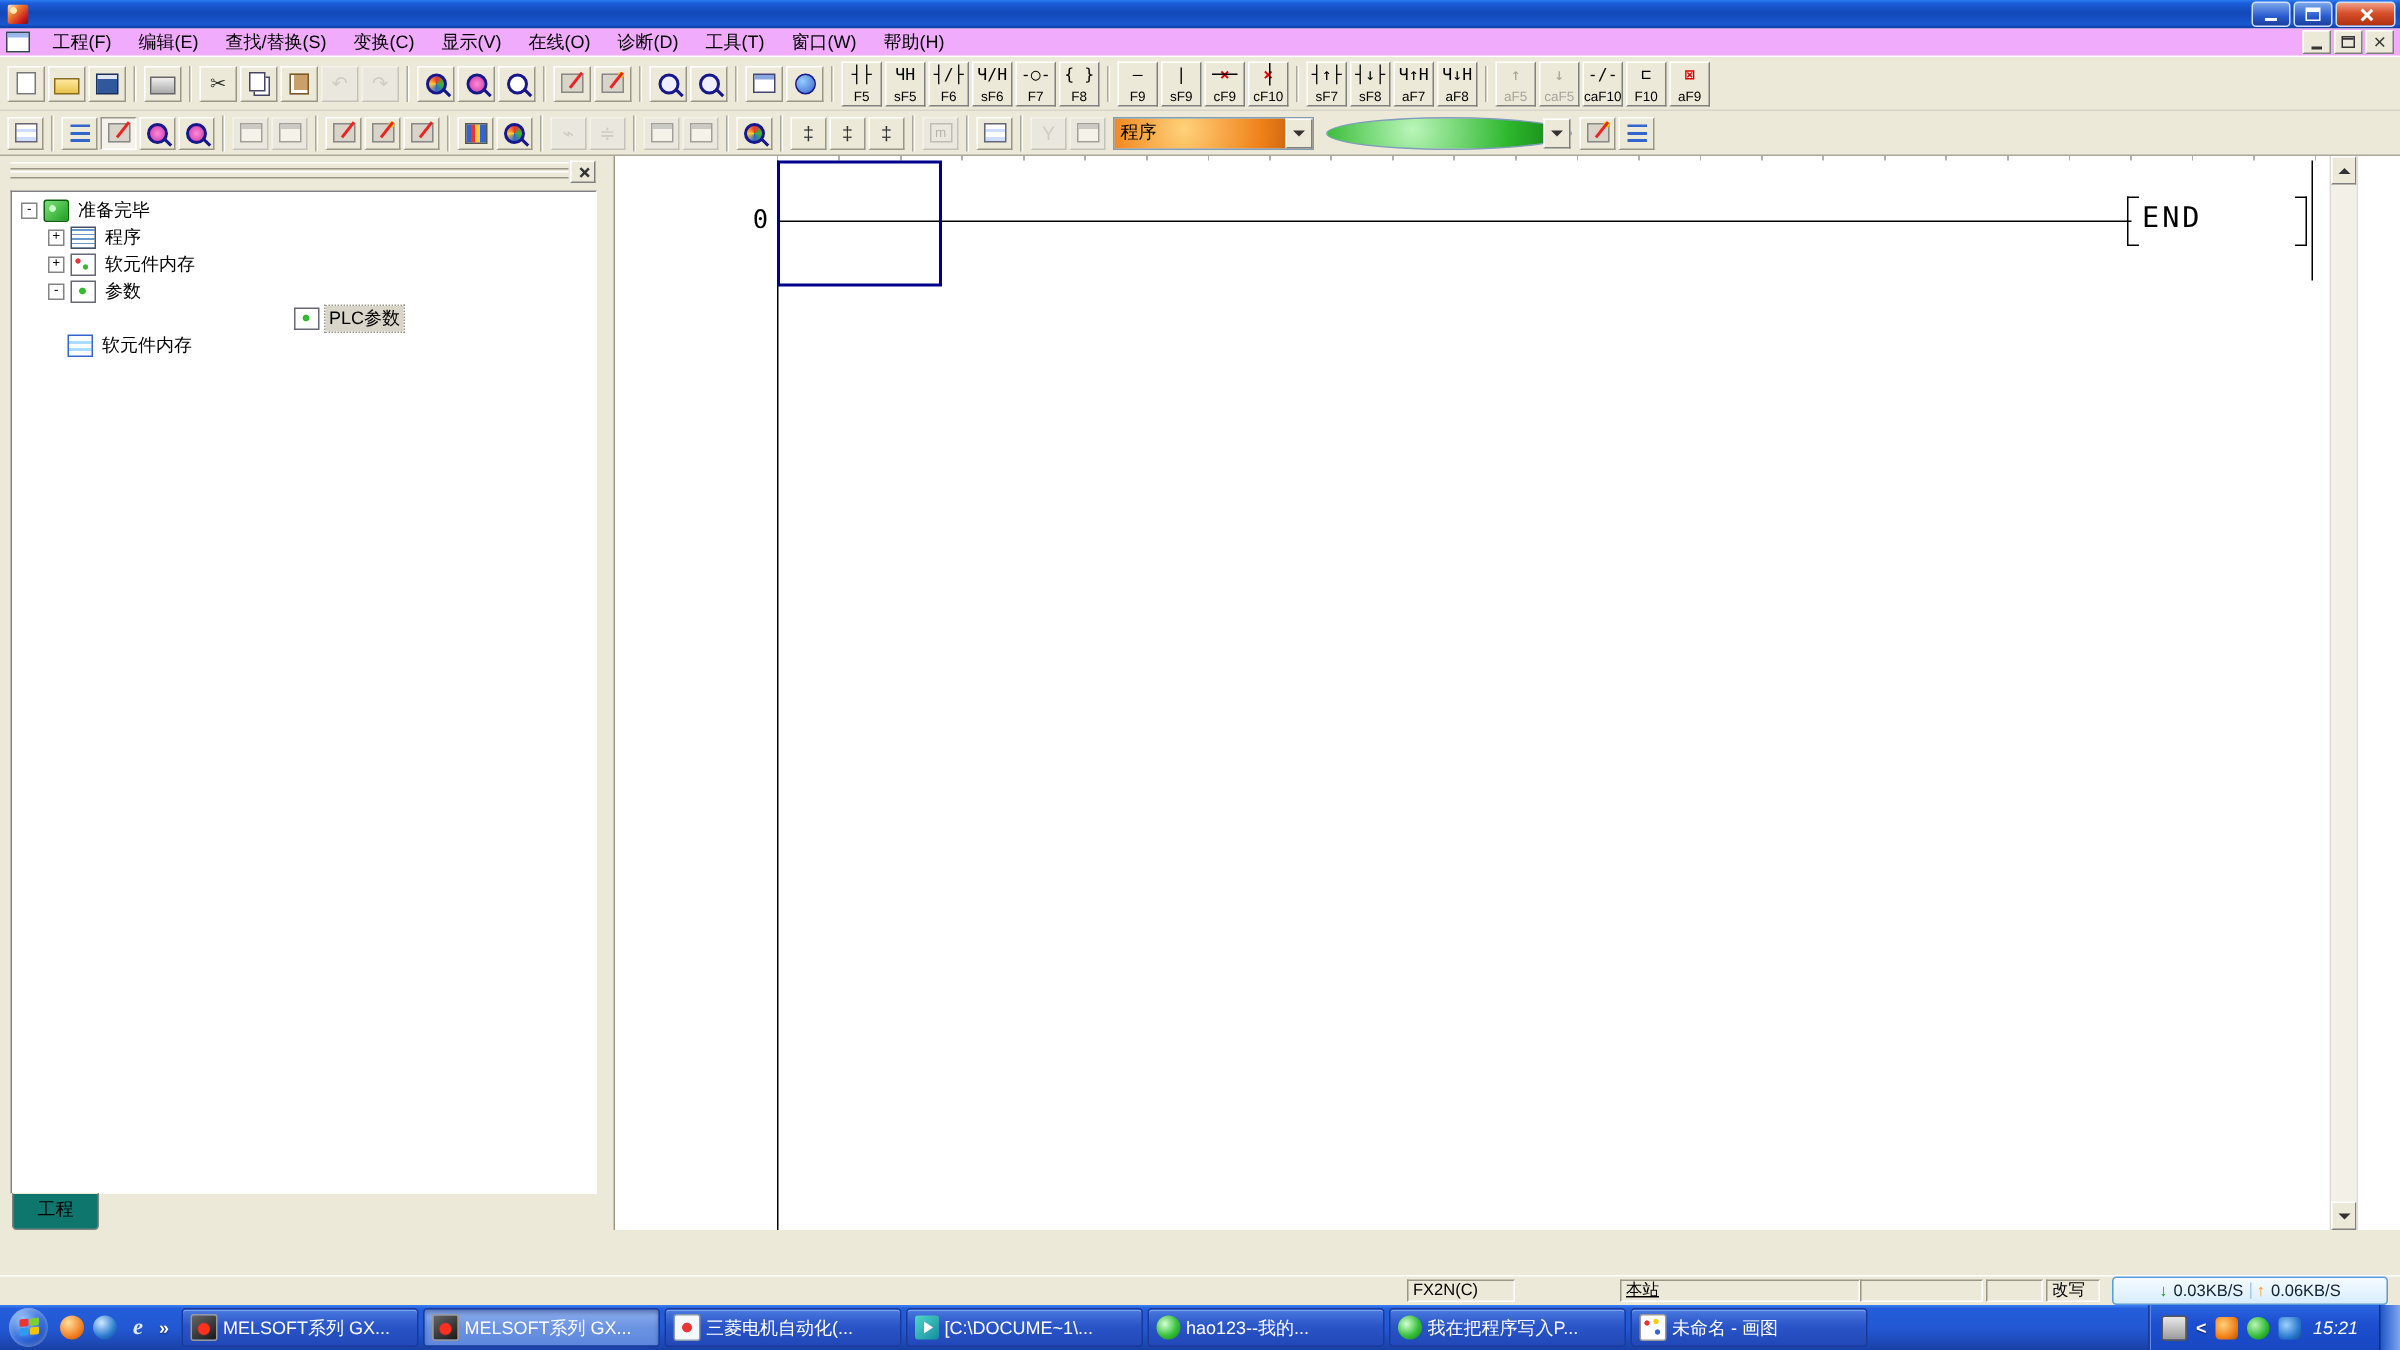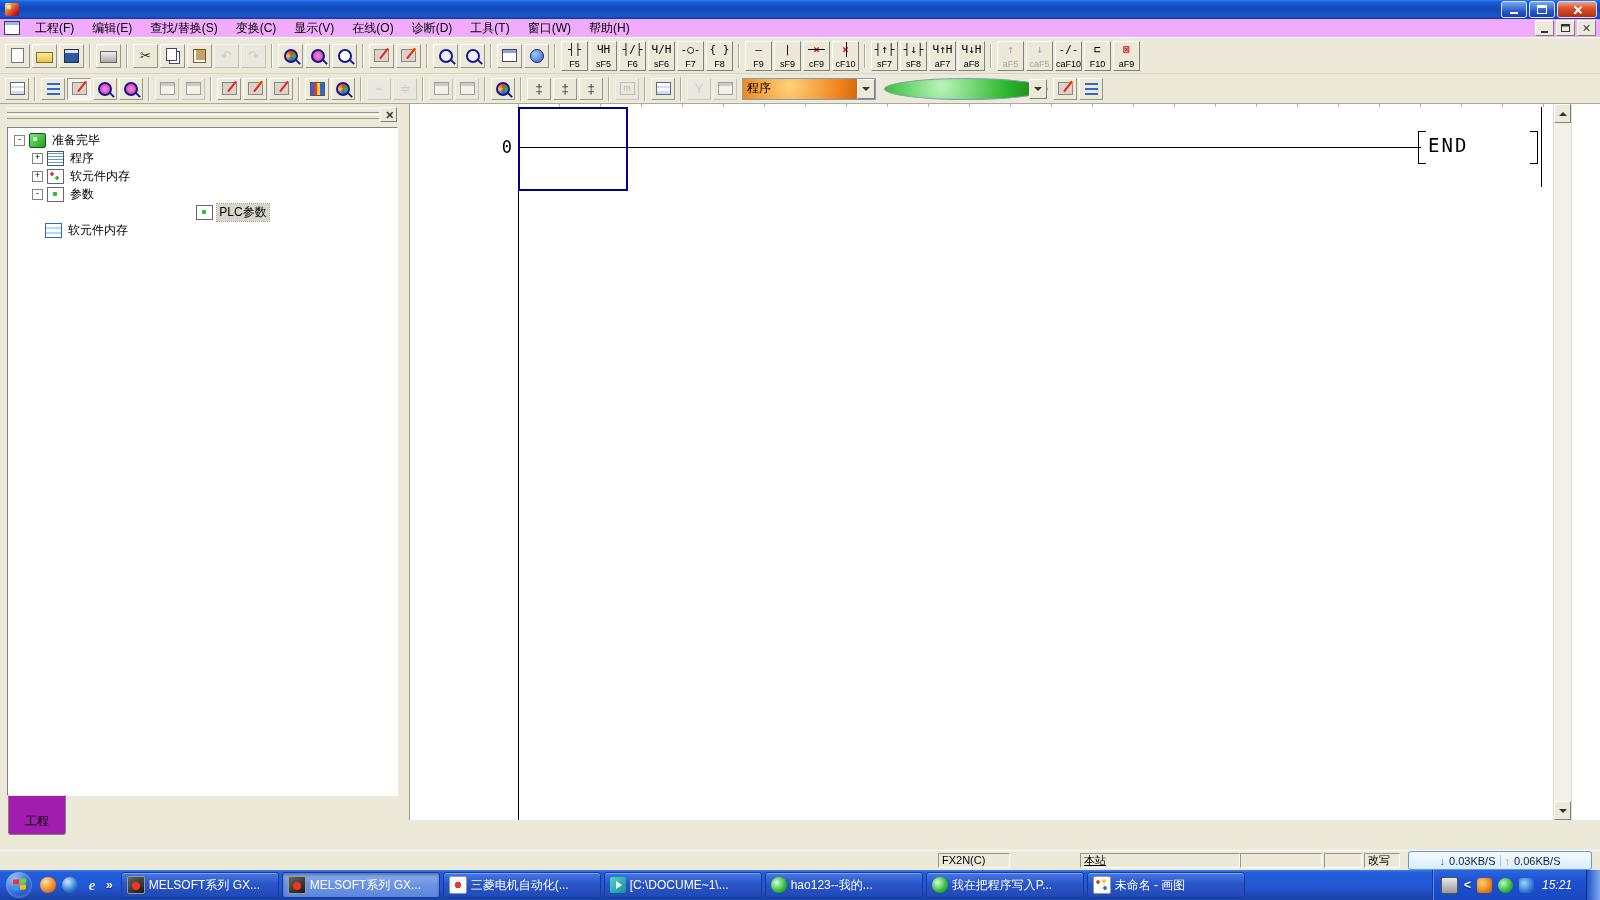--- a/index.html
+++ b/index.html
@@ -104,21 +104,21 @@
   .exp-sp{width:9px;flex:none;}
   .tlabel{padding:0 2px;}
   .tlabel.sel{background:#d9d5c9;outline:1px dotted #9a9788;}
   .ti16t{width:15px;height:13px;flex:none;}
   .tproj{background:radial-gradient(circle at 5px 5px,#c8ffc8 2px,transparent 2.5px),linear-gradient(135deg,#7ee07e,#1fa01f);border:1px solid #0a600a;border-radius:2px;}
   .tprog{background:repeating-linear-gradient(0deg,#fff 0 2px,#69c 2px 3px);border:1px solid #456;}
   .tcom{background:radial-gradient(circle at 4px 4px,#e33 1.5px,transparent 2px),radial-gradient(circle at 9px 8px,#3b3 1.5px,transparent 2px),#fff;border:1px solid #667;}
   .tpar{background:radial-gradient(circle at 7px 6px,#3b3 2px,transparent 2.5px),#fff;border:1px solid #667;}
   .tmem{background:linear-gradient(#fff 0 3px,#adf 3px 5px,#fff 5px 8px,#adf 8px 10px,#fff 10px);border:1px solid #36c;}
   .lp-tabs{height:24px;flex:none;padding-left:8px;}
-  .lp-tab{display:inline-block;padding:17px 16px 4px;background:#a21caf;border:1px solid #808080;border-top:1px solid #ece9d8;
+  .lp-tab{display:inline-block;padding:2px 16px 4px;background:#0f766e;border:1px solid #808080;border-top:1px solid #ece9d8;
     border-radius:0 0 3px 3px;margin-top:-1px;}
 
   .gapcol{width:4px;flex:none;background:#ece9d8;}
 
   
   .ladder{flex:1;position:relative;background:#fff;border-left:1px solid #9a9788;overflow:hidden;}
   .ticks{position:absolute;left:108px;top:0;width:1038px;height:3px;
     background:repeating-linear-gradient(90deg,#b0b0b0 0 1px,transparent 1px 41px);}
   .rail{position:absolute;width:1px;background:#000;}
   .rail.l{left:108px;top:3px;bottom:0;}

